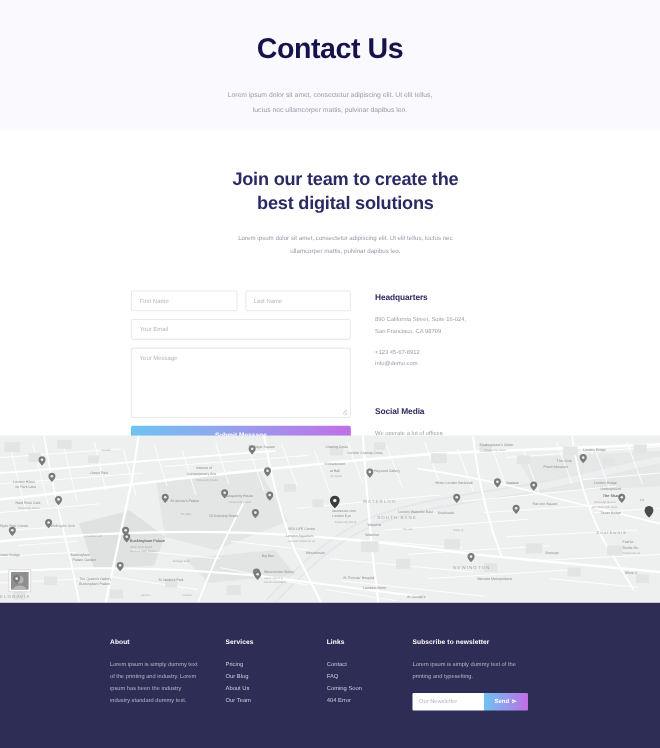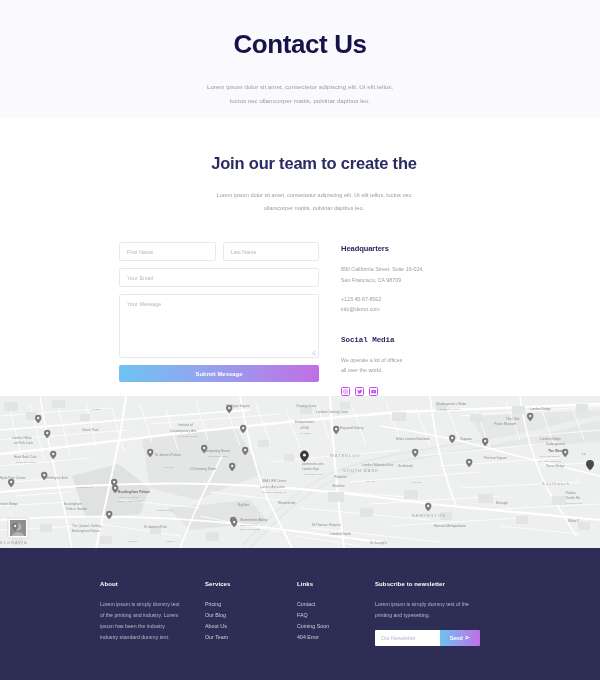--- a/index.html
+++ b/index.html
@@ -127,21 +127,21 @@
     color: #2b2a63;
     letter-spacing: -0.1px;
   }
   .info-line {
     font-size: 5.3px;
     color: #9a99ab;
     line-height: 1.95;
   }
   .info-gap-1 { margin-top: 11px; }
   .info-gap-2 { margin-top: 9px; }
-  .info-gap-3 { margin-top: 21px; font-family: Liberation Mono, monospace; }
+  .info-gap-3 { margin-top: 32px; }
   .info-gap-4 { margin-top: 11px; }
   .social-row { display: flex; gap: 5px; margin-top: 12px; }
   .social-ico {
     width: 9px; height: 9px;
     border: 1px solid #c44df0;
     border-radius: 1.5px;
     display: flex; align-items: center; justify-content: center;
     color: #c44df0;
   }
   .social-ico svg { width: 5.5px; height: 5.5px; display: block; }
@@ -235,20 +235,21 @@
     <div class="hero-title">Contact Us</div>
     <div class="hero-sub">
       <div>Lorem ipsum dolor sit amet, consectetur adipiscing elit. Ut elit tellus,</div>
       <div>luctus nec ullamcorper mattis, pulvinar dapibus leo.</div>
     </div>
   </div>
 
   <div class="join">
     <div class="join-title">
       <div>Join our team to create the</div>
+      <div>best digital solutions</div>
     </div>
     <div class="join-sub">
       <div>Lorem ipsum dolor sit amet, consectetur adipiscing elit. Ut elit tellus, luctus nec</div>
       <div>ullamcorper mattis, pulvinar dapibus leo.</div>
     </div>
   </div>
 
   <div class="contact-wrap">
 
     <div class="form-col">

